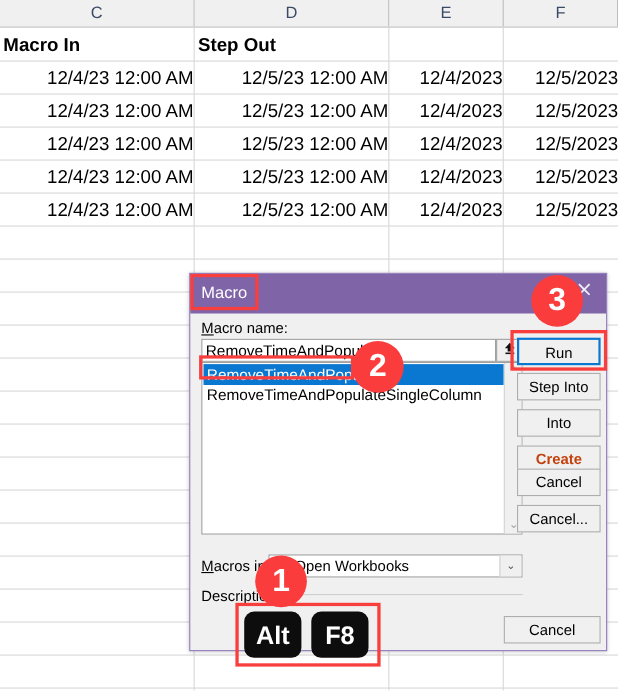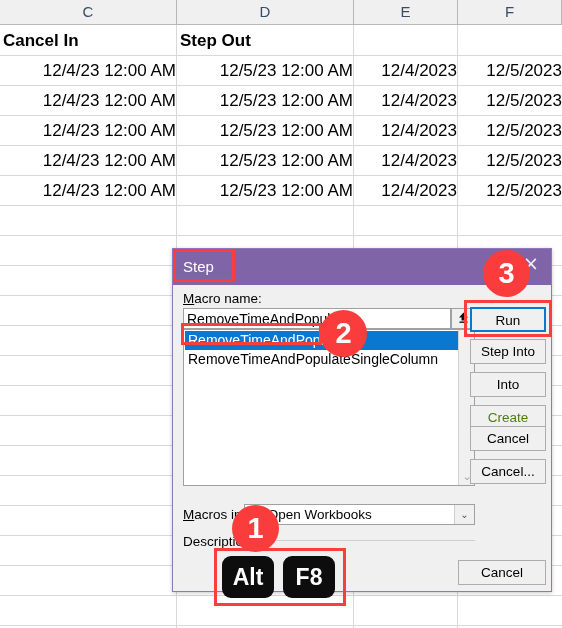--- a/index.html
+++ b/index.html
@@ -216,21 +216,21 @@
     width: 76px;
     height: 25px;
     background: #f0f0f0;
     border: 1px solid #adadad;
     box-sizing: border-box;
     font-size: 13.5px;
     color: #000000;
     text-align: center;
     line-height: 23px;
   }
-  .dbtn.disabled { color: #4d7c0f; }
+  .dbtn.disabled { color: #c2410c; font-weight: bold; }
   .dbtn.primary {
     border: 2px solid #0a78d1;
     background: #f0f0f0;
   }
 
   .combo {
     position: absolute;
     left: 71px;
     top: 255px;
     width: 231px;
@@ -321,21 +321,21 @@
     <div class="grid-hline" style="top:385px"></div>
     <div class="grid-hline" style="top:415px"></div>
     <div class="grid-hline" style="top:445px"></div>
     <div class="grid-hline" style="top:475px"></div>
     <div class="grid-hline" style="top:505px"></div>
     <div class="grid-hline" style="top:535px"></div>
     <div class="grid-hline" style="top:565px"></div>
     <div class="grid-hline" style="top:595px"></div>
     <div class="grid-hline" style="top:625px"></div>
 
-    <div class="cell hdr" style="left:0px;top:26px;width:176px;height:29px">Cancel In</div>
+    <div class="cell hdr" style="left:0px;top:26px;width:176px;height:29px">Macro In</div>
     <div class="cell hdr" style="left:177px;top:26px;width:176px;height:29px">Step Out</div>
 
     <div class="cell val" style="left:0px;top:56px;width:176px;height:29px">12/4/23 12:00 AM</div>
     <div class="cell val" style="left:177px;top:56px;width:176px;height:29px">12/5/23 12:00 AM</div>
     <div class="cell val" style="left:354px;top:56px;width:103px;height:29px">12/4/2023</div>
     <div class="cell val" style="left:458px;top:56px;width:104px;height:29px">12/5/2023</div>
 
     <div class="cell val" style="left:0px;top:86px;width:176px;height:29px">12/4/23 12:00 AM</div>
     <div class="cell val" style="left:177px;top:86px;width:176px;height:29px">12/5/23 12:00 AM</div>
     <div class="cell val" style="left:354px;top:86px;width:103px;height:29px">12/4/2023</div>
@@ -353,21 +353,21 @@
 
     <div class="cell val" style="left:0px;top:176px;width:176px;height:29px">12/4/23 12:00 AM</div>
     <div class="cell val" style="left:177px;top:176px;width:176px;height:29px">12/5/23 12:00 AM</div>
     <div class="cell val" style="left:354px;top:176px;width:103px;height:29px">12/4/2023</div>
     <div class="cell val" style="left:458px;top:176px;width:104px;height:29px">12/5/2023</div>
   </div>
 
   <div class="dialog">
 
     <div class="titlebar">
-      <div class="title-text">Step</div>
+      <div class="title-text">Macro</div>
       <div class="tb-help">?</div>
       <div class="tb-close">×</div>
     </div>
 
     <div class="dlg-label ul-first" style="left:10px;top:42px;">Macro name:</div>
 
     <div class="name-input">
       <span>RemoveTimeAndPopulate</span><span class="caret"></span>
     </div>
 

